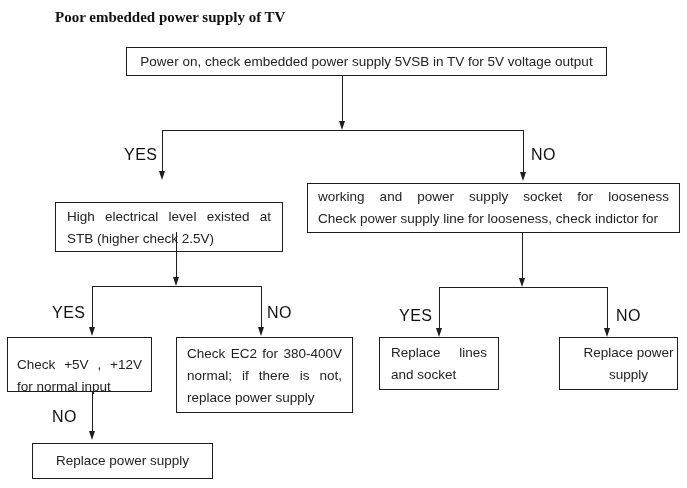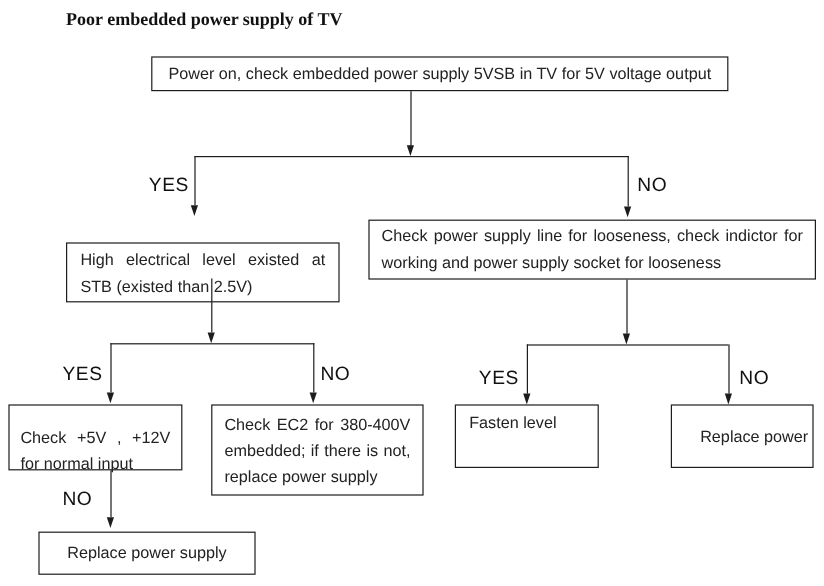--- a/index.html
+++ b/index.html
@@ -58,49 +58,51 @@
 <div class="canvas">
 
   <div class="title">Poor embedded power supply of TV</div>
 
   <div class="box center" style="left:126px; top:47px; width:481px; height:29px;">
     <div class="tline">Power on, check embedded power supply 5VSB in TV for 5V voltage output</div>
   </div>
 
   <div class="box just" style="left:55px; top:182px; width:228px; height:50px; padding:3px 11px;margin-top:20px;">
     <div class="tline">High electrical level existed at</div>
-    <div class="tline">STB (existed than 2.5V)</div>
+    <div class="tline">STB (higher check 2.5V)</div>
   </div>
 
   <div class="box just" style="left:307px; top:183px; width:373px; height:50px; padding:2px 10px;">
+    <div class="tline">working and power supply socket for looseness</div>
     <div class="tline">Check power supply line for looseness, check indictor for</div>
-    <div class="tline">working and power supply socket for looseness</div>
   </div>
 
   <div class="box just" style="left:7px; top:337px; width:145px; height:55px; padding:16px 9px;">
     <div class="tline">Check +5V , +12V</div>
     <div class="tline">for normal input</div>
   </div>
 
   <div class="box just" style="left:176px; top:337px; width:177px; height:76px; padding:5px 10px;">
     <div class="tline">Check EC2 for 380-400V</div>
-    <div class="tline">embedded; if there is not,</div>
+    <div class="tline">normal; if there is not,</div>
     <div class="tline">replace power supply</div>
   </div>
 
   <div class="box center" style="left:32px; top:443px; width:181px; height:36px;">
     <div class="tline">Replace power supply</div>
   </div>
 
   <div class="box just" style="left:379px; top:337px; width:120px; height:53px; padding:4px 11px;">
-    <div class="tline">Fasten level</div>
+    <div class="tline">Replace lines</div>
+    <div class="tline">and socket</div>
   </div>
 
   <div class="box center" style="left:559px; top:337px; width:119px; height:53px;padding-left:20px;">
     <div class="tline">Replace power</div>
+    <div class="tline">supply</div>
   </div>
 
   <div class="vline" style="left:342px; top:76px; height:46px;"></div>
   <div class="arrow" style="left:339px; top:121px;"></div>
   <div class="hline" style="left:162px; top:130px; width:362px;"></div>
 
   <div class="vline" style="left:162px; top:130px; height:41px;"></div>
   <div class="arrow" style="left:159px; top:171px;"></div>
 
   <div class="vline" style="left:523px; top:130px; height:42px;"></div>

